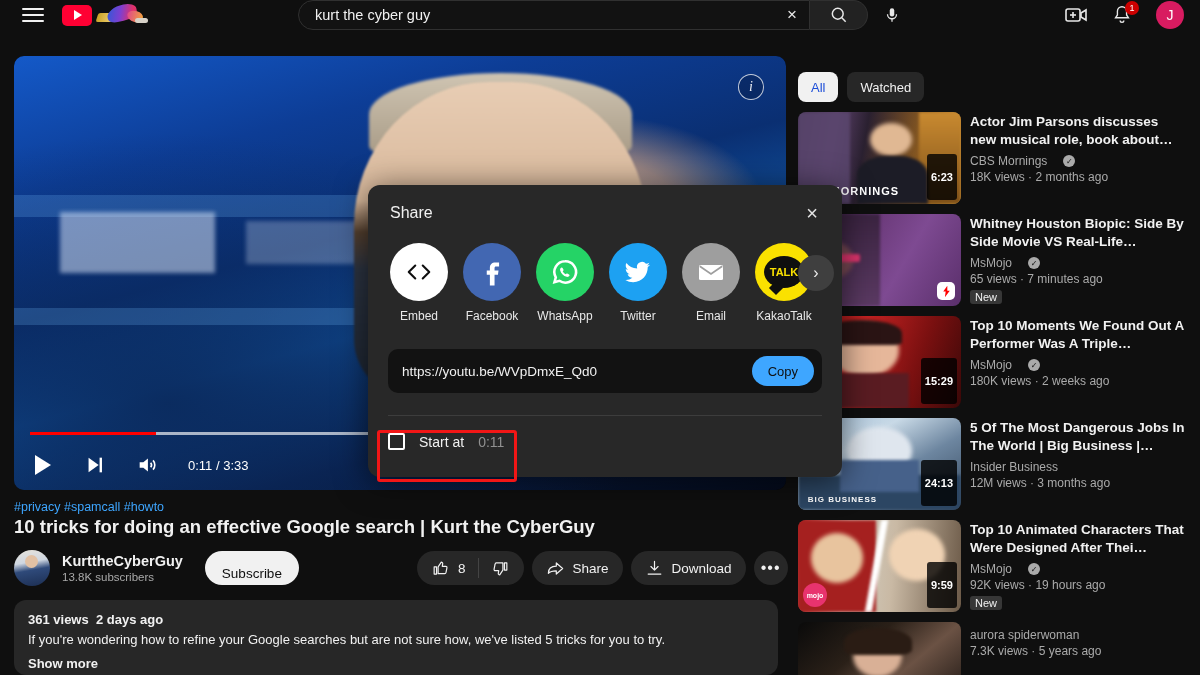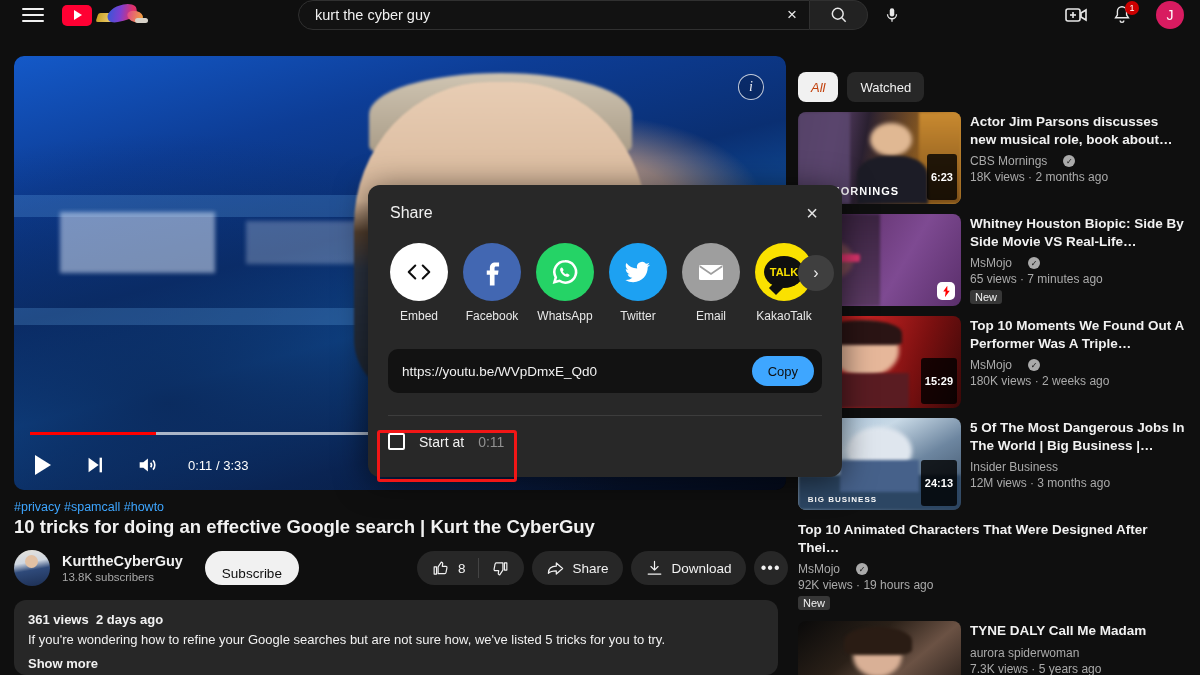--- a/index.html
+++ b/index.html
@@ -173,21 +173,21 @@
   .desc-box { position: absolute; left: 14px; top: 600px; width: 764px; height: 75px;
     background: #272727; border-radius: 12px; padding: 12px 14px; }
   .desc-stats { font-size: 13px; font-weight: bold; color: #f1f1f1; }
   .desc-text { font-size: 13px; color: #f1f1f1; margin-top: 5px; }
   .show-more { font-size: 13px; font-weight: bold; color: #f1f1f1; margin-top: 9px; }
 
   
   .chips { position: absolute; left: 798px; top: 72px; display: flex; gap: 9px; }
   .chip { height: 30px; border-radius: 8px; background: #272727; color: #f1f1f1;
     font-size: 13px; display: flex; align-items: center; padding: 0 13px; cursor: pointer; }
-  .chip.active { background: #f1f1f1; color: #c2410c; font-style: italic; }
+  .chip.active { background: #f1f1f1; color: #1d4ed8; }
   .sidebar { position: absolute; left: 798px; top: 112px; width: 390px; }
   .rec { display: flex; gap: 9px; margin-bottom: 10px; cursor: pointer; }
   .thumb { position: relative; width: 163px; height: 92px; border-radius: 8px;
     overflow: hidden; flex-shrink: 0; }
   .thumb .dur { position: absolute; right: 4px; bottom: 4px; background: rgba(0,0,0,0.8);
     color: #fff; font-size: 11px; font-weight: bold; padding: 17px 4px; border-radius: 3px; }
   .rec-info { flex: 1; min-width: 0; padding-top: 1px; }
   .rec-title { font-size: 13.5px; font-weight: bold; color: #f1f1f1;
     line-height: 1.35; max-height: 37px; overflow: hidden; }
   .rec-ch { font-size: 12px; color: #aaa; margin-top: 5px; display: flex; align-items: center; gap: 16px; }
@@ -524,20 +524,28 @@
           <span>Insider Business</span>
         </div>
         <div class="rec-meta">
           <span>12M views</span> ·
           <span>3 months ago</span>
         </div>
       </div>
     </div>
 
     <div class="rec">
+      <div class="thumb t5">
+        <div class="th-band" style="left:0;top:0;width:48%;height:100%;background:#a5201f"></div>
+        <div class="th-face" style="left:8%;top:14%;width:32%;height:54%;background:#e8c49e"></div>
+        <div class="th-face" style="right:10%;top:10%;width:34%;height:56%;background:#f0d3b4"></div>
+        <div class="th-band" style="left:46%;top:0;width:4%;height:100%;background:#fff;transform:skewX(-10deg)"></div>
+        <div class="mojo-badge">mojo</div>
+        <div class="dur">9:59</div>
+      </div>
       <div class="rec-info">
         <div class="rec-title">Top 10 Animated Characters That Were Designed After Thei…</div>
         <div class="rec-ch">
           <span>MsMojo</span>
           <span class="verified">✓</span>
         </div>
         <div class="rec-meta">
           <span>92K views</span> ·
           <span>19 hours ago</span>
         </div>
@@ -545,21 +553,20 @@
       </div>
     </div>
 
     <div class="rec">
       <div class="thumb t6">
         <div class="th-face" style="left:34%;top:14%;width:30%;height:46%;background:#d9b096"></div>
         <div class="th-band" style="left:28%;top:6%;width:42%;height:30%;background:#2a1c14;border-radius:50% 50% 20% 20%"></div>
 
       </div>
       <div class="rec-info">
-        <div class="rec-title">TYNE DALY Call Me Madam</div>
         <div class="rec-ch">
           <span>aurora spiderwoman</span>
         </div>
         <div class="rec-meta">
           <span>7.3K views</span> ·
           <span>5 years ago</span>
         </div>
       </div>
     </div>
 

